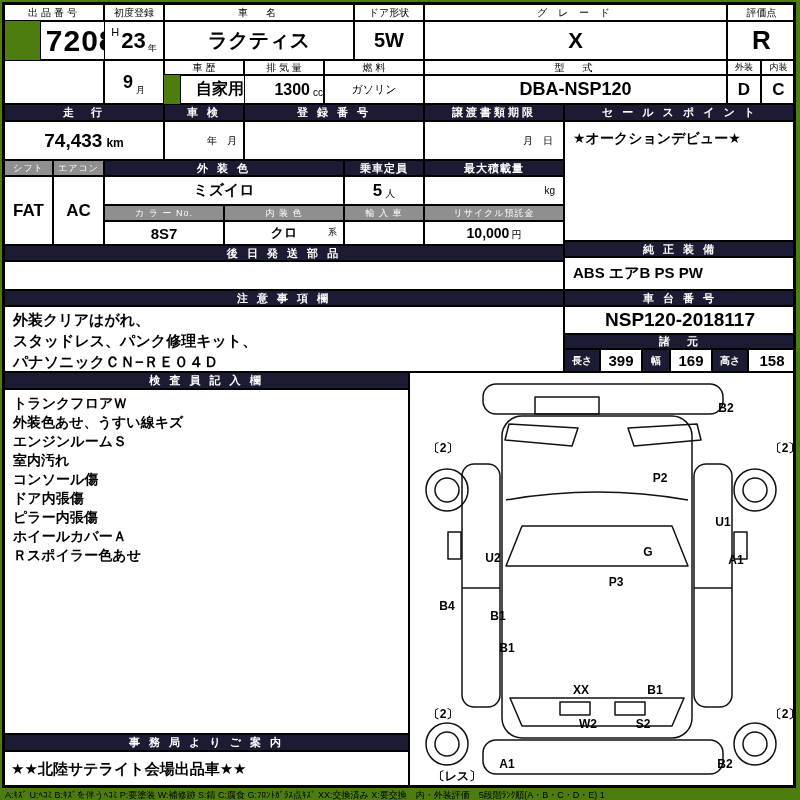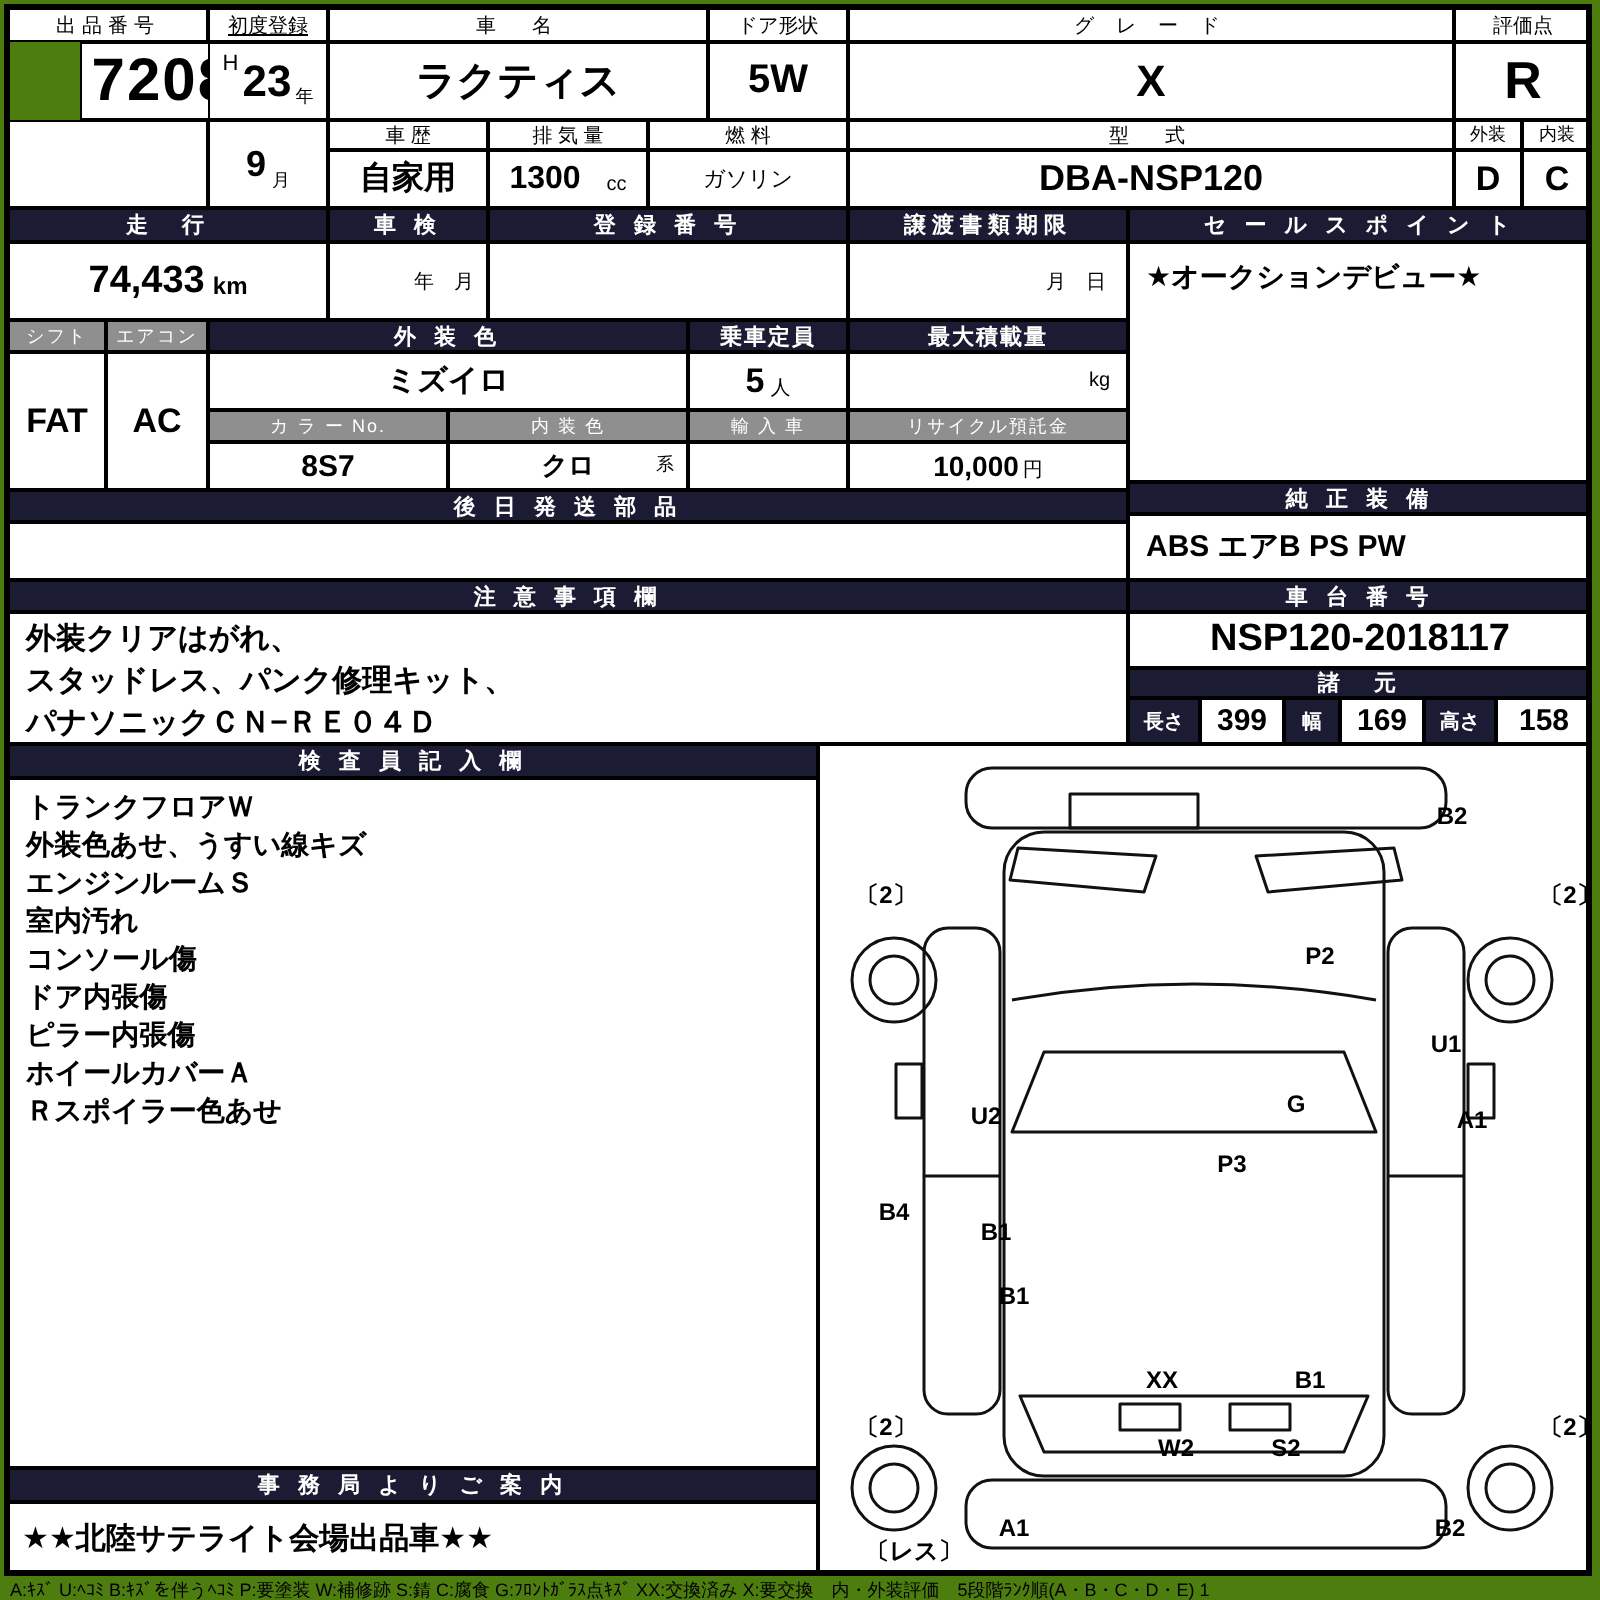--- a/index.html
+++ b/index.html
@@ -20,21 +20,21 @@
   .legend { position:absolute; left:5px; top:789px; width:792px; height:11px;
             font-size:9px; white-space:nowrap; overflow:hidden; }
   svg { position:absolute; left:0; top:0; }
 </style>
 </head>
 <body>
 
 <div class="sheet">
 
   <div class="cell" style="left:4px;top:4px;width:100px;height:17px;font-size:10px;letter-spacing:3px;">出品番号</div>
-  <div class="cell" style="left:104px;top:4px;width:60px;height:17px;font-size:10px;text-decoration:underline;">初度登録</div>
+  <div class="cell" style="left:104px;top:4px;width:60px;height:17px;font-size:10px;">初度登録</div>
   <div class="cell" style="left:164px;top:4px;width:190px;height:17px;font-size:10px;letter-spacing:4px;">車　名</div>
   <div class="cell" style="left:354px;top:4px;width:70px;height:17px;font-size:10px;">ドア形状</div>
   <div class="cell" style="left:424px;top:4px;width:303px;height:17px;font-size:10px;letter-spacing:4px;">グ レ ー ド</div>
   <div class="cell" style="left:727px;top:4px;width:69px;height:17px;font-size:10px;">評価点</div>
 
   <div class="cell b" style="left:4px;top:21px;width:100px;height:39px;font-size:30px;letter-spacing:1px;margin-left:36px;">72084</div>
   <div class="cell" style="left:104px;top:21px;width:60px;height:39px;gap:2px;">
     <span style="font-size:11px;align-self:flex-start;margin-top:4px;">H</span>
     <span class="b" style="font-size:22px;">23</span>
     <span style="font-size:9px;align-self:flex-end;margin-bottom:4px;">年</span>
@@ -49,22 +49,22 @@
     <span class="b" style="font-size:18px;">9</span>
     <span style="font-size:9px;align-self:flex-end;margin-bottom:6px;">月</span>
   </div>
   <div class="cell" style="left:164px;top:60px;width:80px;height:15px;font-size:10px;">車 歴</div>
   <div class="cell" style="left:244px;top:60px;width:80px;height:15px;font-size:10px;">排 気 量</div>
   <div class="cell" style="left:324px;top:60px;width:100px;height:15px;font-size:10px;">燃 料</div>
   <div class="cell" style="left:424px;top:60px;width:303px;height:15px;font-size:10px;letter-spacing:4px;">型　式</div>
   <div class="cell" style="left:727px;top:60px;width:34px;height:15px;font-size:9px;">外装</div>
   <div class="cell" style="left:761px;top:60px;width:35px;height:15px;font-size:9px;">内装</div>
 
-  <div class="cell b" style="left:164px;top:75px;width:80px;height:29px;font-size:16px;">自家用</div>
-  <div class="cell" style="left:244px;top:75px;width:80px;height:29px;gap:13px;">
+  <div class="cell b" style="left:180px;top:75px;width:80px;height:29px;font-size:16px;">自家用</div>
+  <div class="cell" style="left:244px;top:75px;width:80px;height:29px;gap:3px;justify-content:flex-end;">
     <span class="b" style="font-size:16px;">1300</span>
     <span style="font-size:10px;margin-top:6px;">cc</span>
   </div>
   <div class="cell" style="left:324px;top:75px;width:100px;height:29px;font-size:11px;">ガソリン</div>
   <div class="cell b" style="left:424px;top:75px;width:303px;height:29px;font-size:18px;">DBA-NSP120</div>
   <div class="cell b" style="left:727px;top:75px;width:34px;height:29px;font-size:17px;">D</div>
   <div class="cell b" style="left:761px;top:75px;width:35px;height:29px;font-size:17px;">C</div>
 
   <div class="cell dk" style="left:4px;top:104px;width:160px;height:17px;">走　行</div>
   <div class="cell dk" style="left:164px;top:104px;width:80px;height:17px;">車 検</div>

